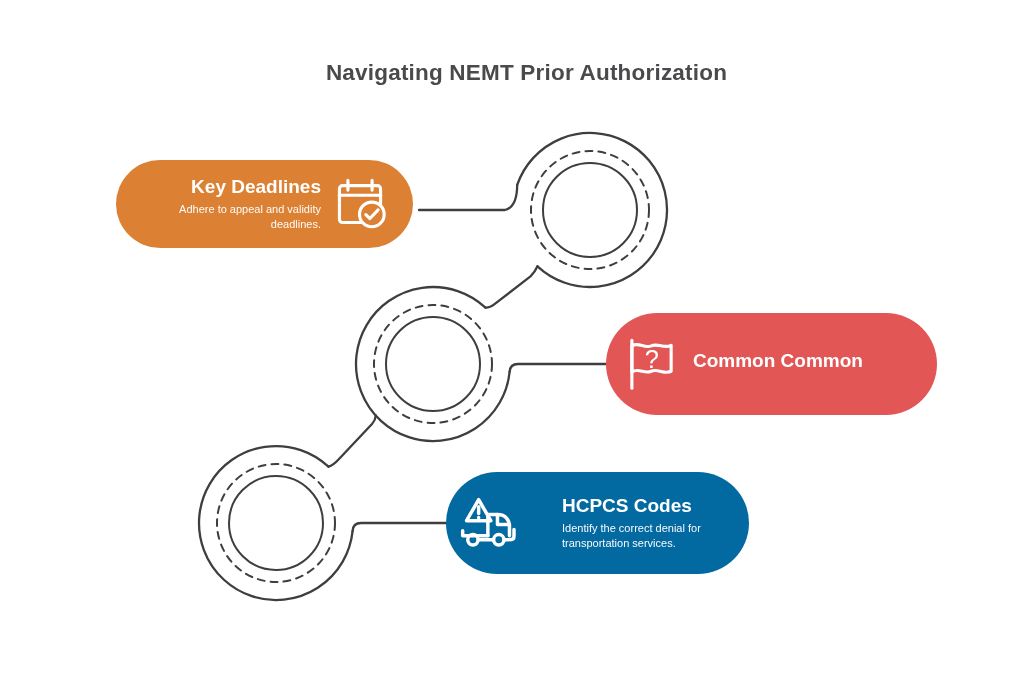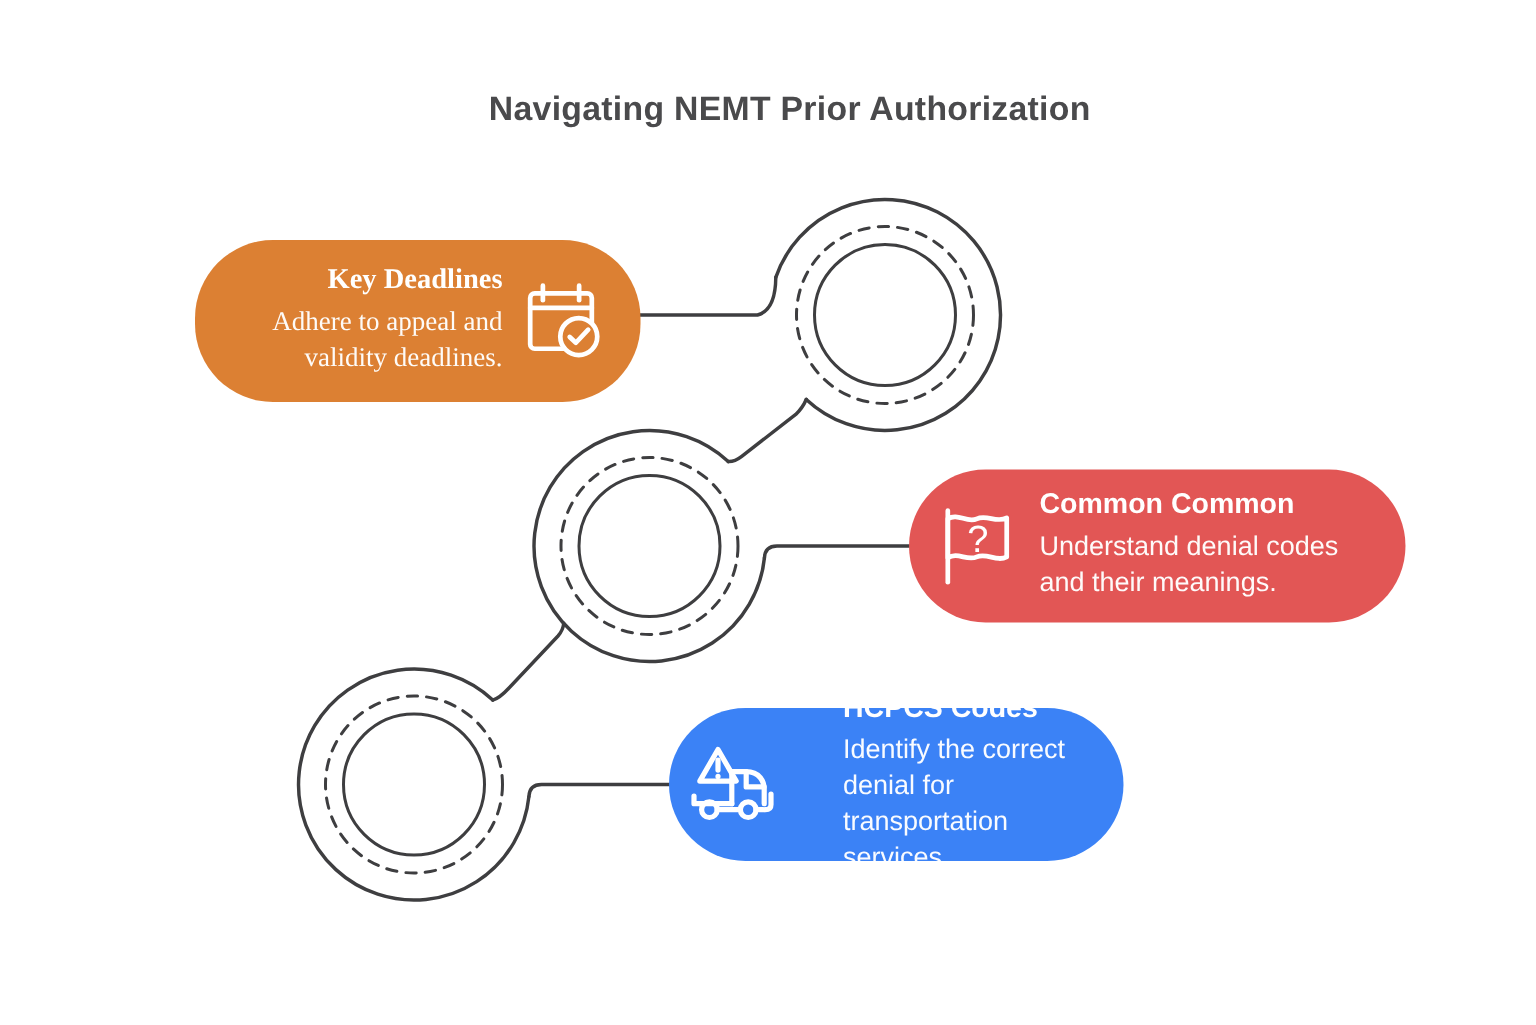--- a/index.html
+++ b/index.html
@@ -27,32 +27,32 @@
     fill:none;stroke:var(--line);stroke-width:2.3;
     stroke-linecap:round;stroke-linejoin:round;
   }
   .diagram .dash{stroke-width:2;stroke-dasharray:7 6;}
   .diagram .inner{stroke-width:2;}
   .card{
     position:absolute;display:flex;align-items:center;
     border-radius:52px;color:#fff;box-sizing:border-box;
   }
   .card-title{font-size:19px;font-weight:bold;line-height:1.1;margin-bottom:5px;}
-  .card-desc{font-size:18px;line-height:1.32;color:rgba(255,255,255,.97);}
+  .card-desc{font-size:11px;line-height:1.32;color:rgba(255,255,255,.97);}
   .card-text{flex:1;min-width:0;}
   .card-text.align-right{text-align:right;}
   .card-icon{flex:0 0 auto;display:flex;align-items:center;justify-content:center;}
   .card-icon svg{display:block;}
   .card-icon svg *{
     fill:none;stroke:var(--icon-stroke);stroke-width:2.6;
     stroke-linecap:round;stroke-linejoin:round;
   }
   .card-icon svg .knockout{fill:var(--card-color);}
   .card-icon svg text{stroke:none;fill:var(--icon-stroke);font-family:"Liberation Sans",sans-serif;}
-  #card-deadlines{left:130px;top:160px;width:297px;height:108px;padding:0 24px 0 28px;gap:10px;font-family:Liberation Serif, serif;}
+  #card-deadlines{left:116px;top:160px;width:297px;height:88px;padding:0 24px 0 28px;gap:10px;}
   #card-denials{left:606px;top:313px;width:331px;height:102px;padding:0 24px 0 15px;gap:14px;}
   #card-hcpcs{left:446px;top:472px;width:303px;height:102px;padding:0 18px 0 12px;gap:12px;}
 </style>
 </head>
 <body>
 
 <div class="stage">
 
   <h1 class="title">Navigating NEMT Prior Authorization</h1>
 
@@ -97,25 +97,24 @@
   <div class="card" id="card-denials" style="background: rgb(226, 86, 85); --card-color: #E25655;">
     <div class="card-icon">
       <svg width="58" height="58" viewBox="0 0 48 48">
         <path d="M9 4.5 V44"></path>
         <path d="M9 9 C14.5 5.5 19.5 11.5 25 9 C30.5 6.5 36 11.5 41.5 8.5 L41.5 30 C36 33 30.5 27.5 25 30 C19.5 32.5 14.5 27 9 30.5 Z"></path>
         <text x="25.5" y="27.5" font-size="21" text-anchor="middle">?</text>
       </svg>
     </div>
     <div class="card-text">
       <div class="card-title">Common Common</div>
-      <div class="card-desc">Understand denial codes and their meanings.</div>
     </div>
   </div>
 
-  <div class="card" id="card-hcpcs" style="background: #3b82f6; gap: 40px; --card-color: #3EC284;">
+  <div class="card" id="card-hcpcs" style="background: #0369a1; gap: 40px; --card-color: #3EC284;">
     <div class="card-icon">
       <svg width="64" height="64" viewBox="0 0 48 48">
         <path d="M15.5 6.5 L24.6 22.3 H6.4 Z"></path>
         <path d="M15.5 11.8 V16.8"></path>
         <path d="M15.5 19.9 L15.5 20"></path>
         <path d="M3.5 29.8 V33.6 H22.4"></path>
         <path d="M22.4 33.6 V17.6 H29.6 C36.2 17.6 38.6 22.4 38.6 26.4 V33.6"></path>
         <path d="M29.6 17.6 V25.2 H38.6"></path>
         <circle cx="11.2" cy="36.6" r="3.9"></circle>
         <circle cx="30.6" cy="36.6" r="3.9"></circle>

